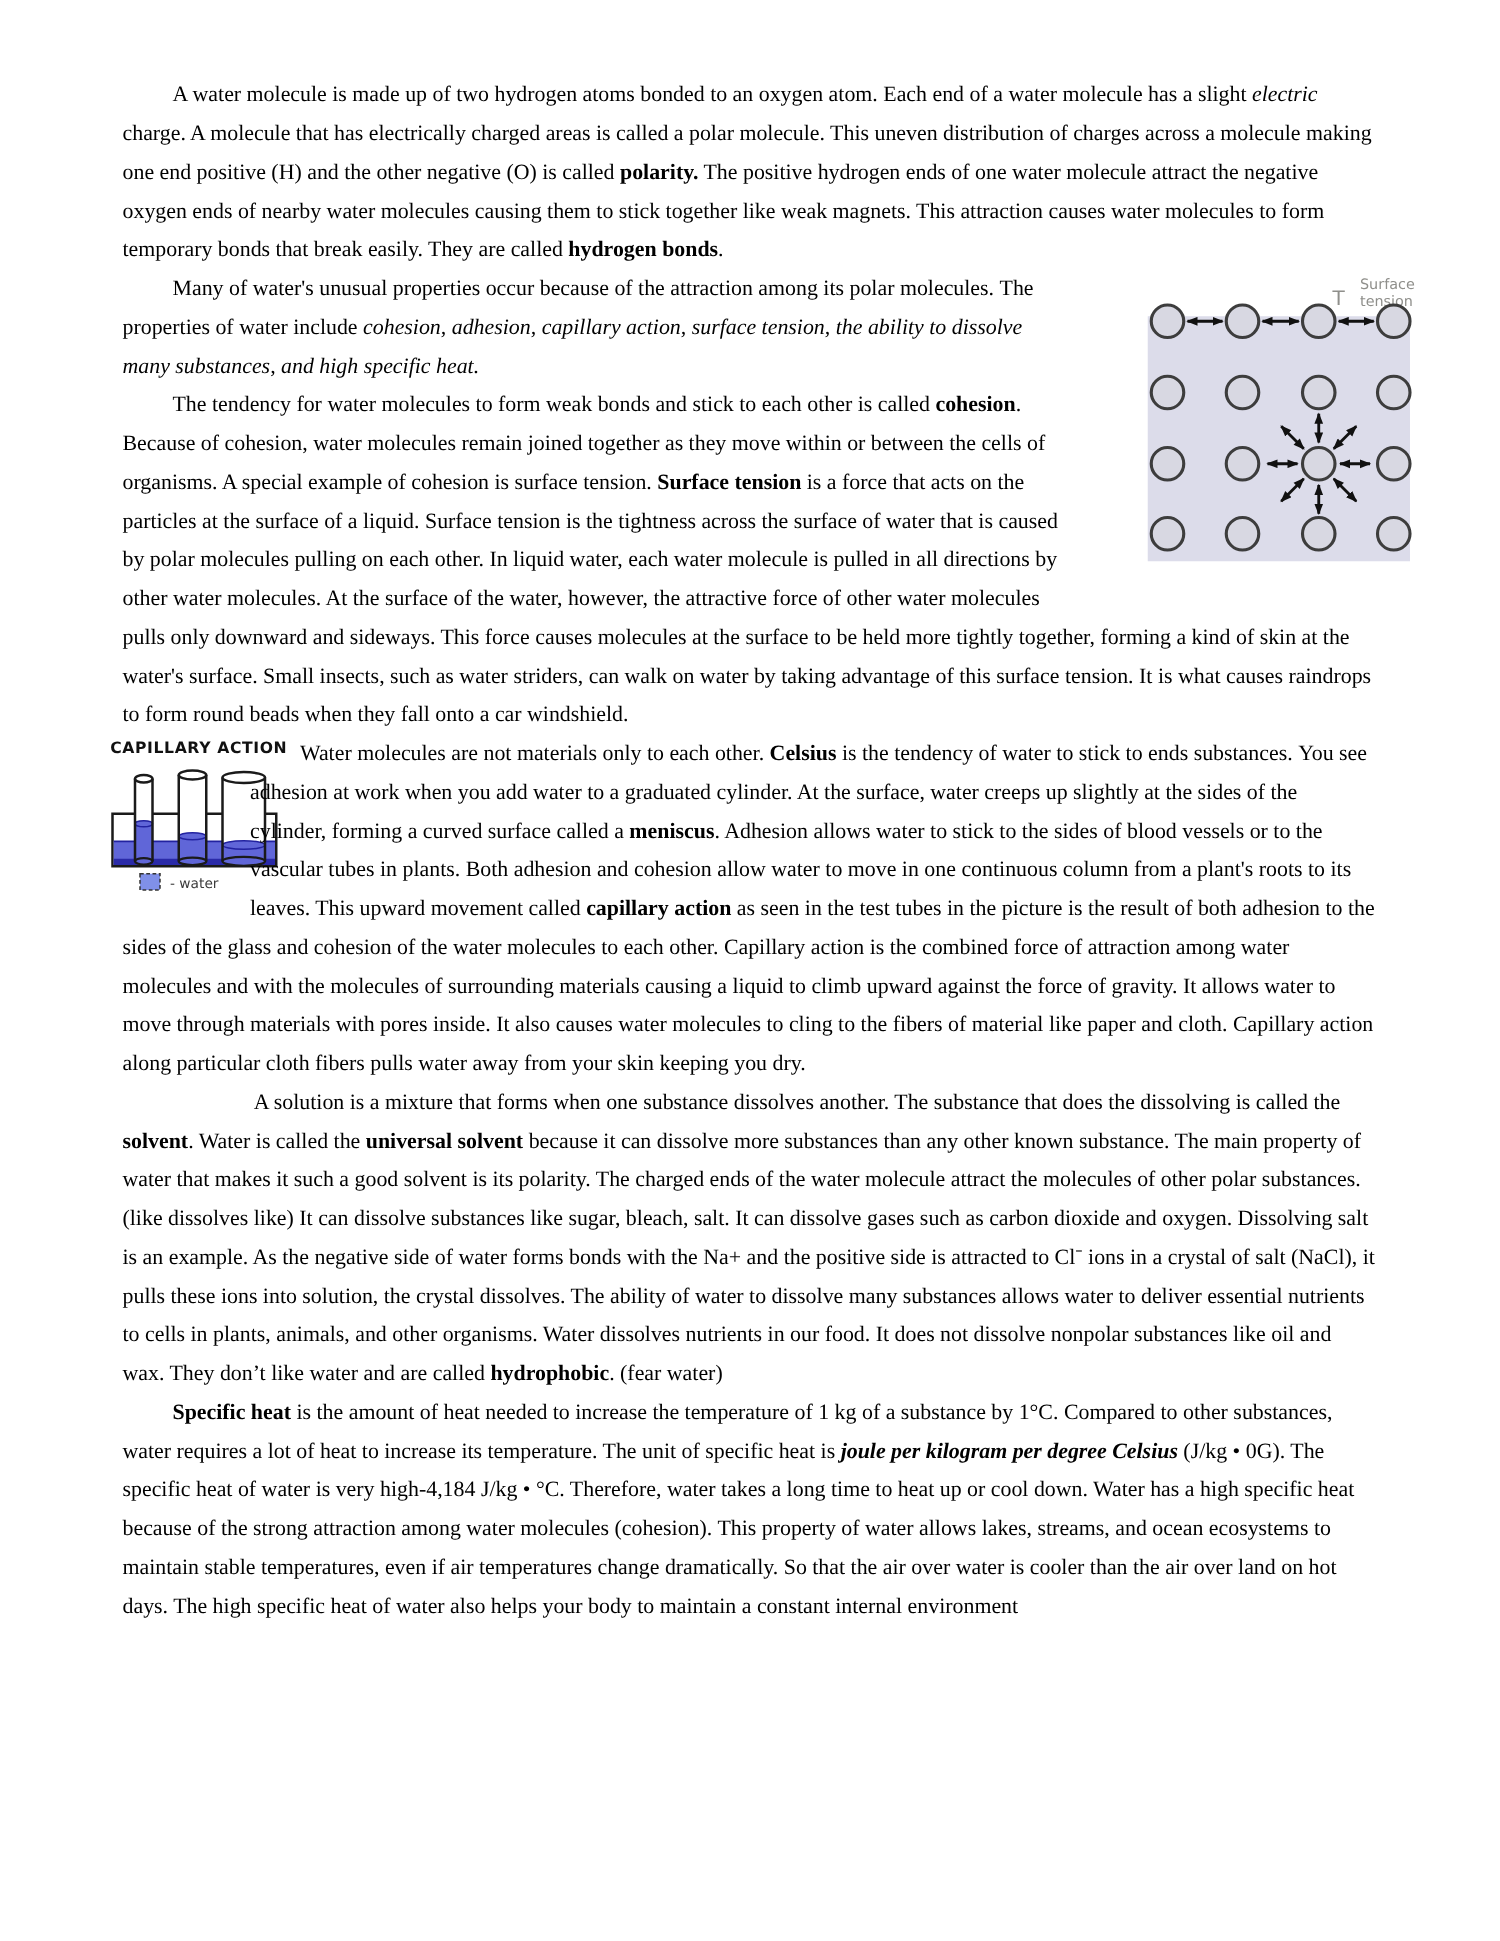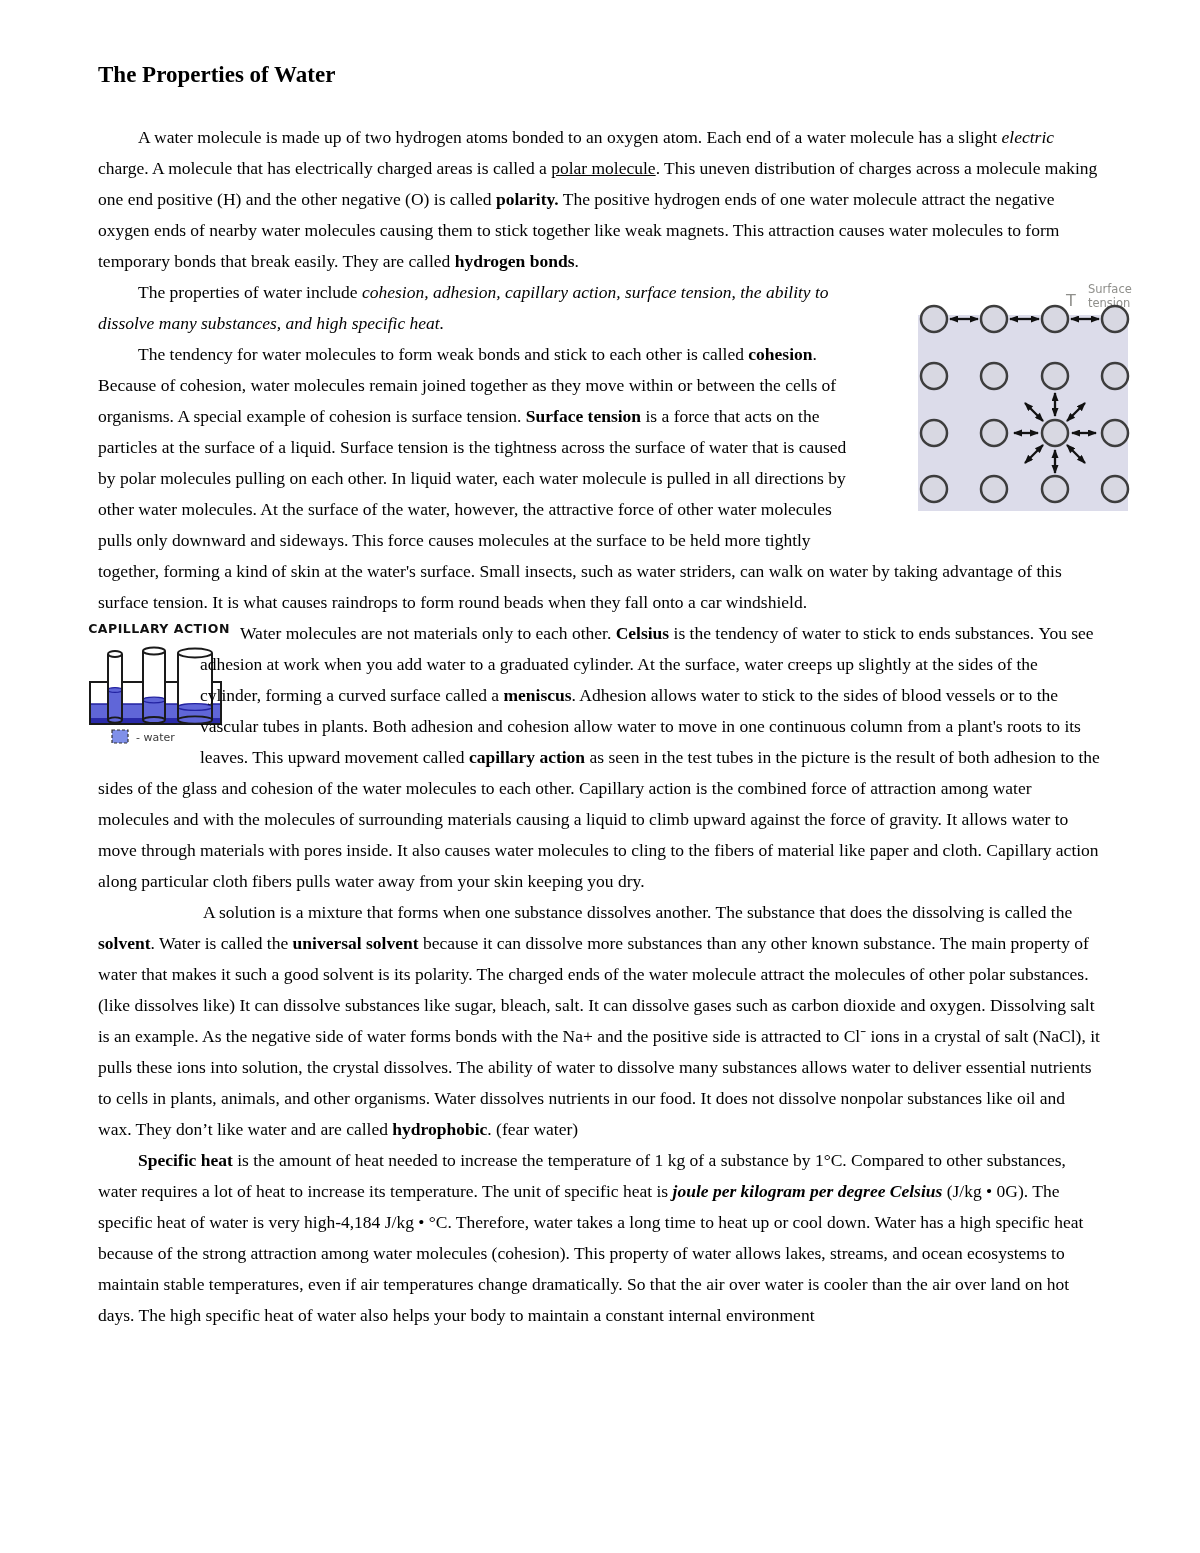--- a/index.html
+++ b/index.html
@@ -22,21 +22,21 @@
   .para{
     margin:0;
     font-size:17.5px;
     line-height:31px;
     text-align:left;
   }
   .ind-tab{text-indent:40px;}
   .ind-big{text-indent:105px;}
   .b{font-weight:bold;}
   .i{font-style:italic;text-align:right;}
-  .u{text-decoration:underline;}
+  .u{}
   .figwrap{display:block;}
   #fig-surface_tension{
     float:right;
     width:222px;
     margin:2px 0 8px 18px;
   }
   #fig-capillary{
     float:left;
     width:162px;
     margin:2px 0 6px -60px;
@@ -50,24 +50,23 @@
   .cp-outline{stroke:#1a1a1a;fill:none;}
   .cp-water{fill:#6066d8;}
   .cp-water-dark{fill:#2a2aa8;}
   .cp-title{fill:#111111;font-family:"DejaVu Sans",sans-serif;font-weight:bold;font-size:12.5px;letter-spacing:0.5px;}
   .cp-legend-text{fill:#3a3a3a;font-family:"DejaVu Sans",sans-serif;font-size:11px;}
 </style>
 </head>
 <body>
 
 <div class="page">
-  <h1 class="title">The Properties of Water</h1>
   <div id="doc-body">
       <p class="para ind-tab"><span>A water molecule is made up of two hydrogen atoms bonded to an oxygen atom. Each end of a water molecule has a slight </span><span class="i">electric</span><span> charge. A molecule that has electrically charged areas is called a </span><span class="u">polar molecule</span><span>. This uneven distribution of charges across a molecule making one end positive (H) and the other negative (O) is called </span><span class="b">polarity.</span><span> The positive hydrogen ends of one water molecule attract the negative oxygen ends of nearby water molecules causing them to stick together like weak magnets. This attraction causes water molecules to form temporary bonds that break easily. They are called </span><span class="b">hydrogen bonds</span><span>.</span></p>
-      <p class="para ind-tab"><span class="figwrap" id="fig-surface_tension">
+      <p class="para ind-tab"><span>Many of water's unusual properties occur because of the attraction among its polar molecules. </span><span class="figwrap" id="fig-surface_tension">
     <svg width="222" height="240" viewBox="0 0 222 240">
       <defs>
         <marker id="ah-e" markerUnits="userSpaceOnUse" markerWidth="10" markerHeight="8" refX="8" refY="3.5" orient="auto">
           <path d="M0,0 L9,3.5 L0,7 Z" fill="#111111"></path>
         </marker>
         <marker id="ah-s" markerUnits="userSpaceOnUse" markerWidth="10" markerHeight="8" refX="1" refY="3.5" orient="auto">
           <path d="M9,0 L0,3.5 L9,7 Z" fill="#111111"></path>
         </marker>
       </defs>
 

